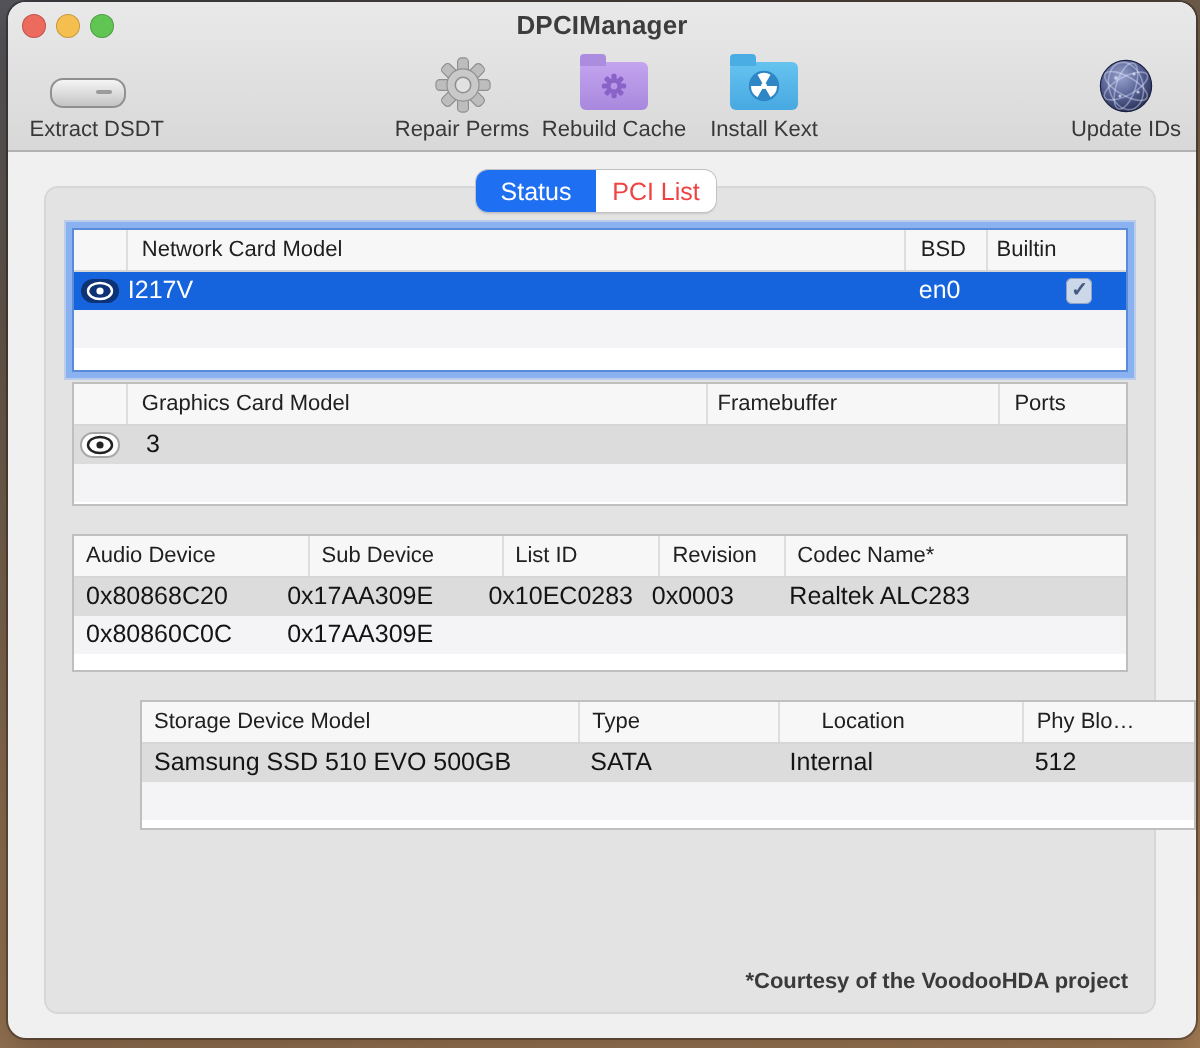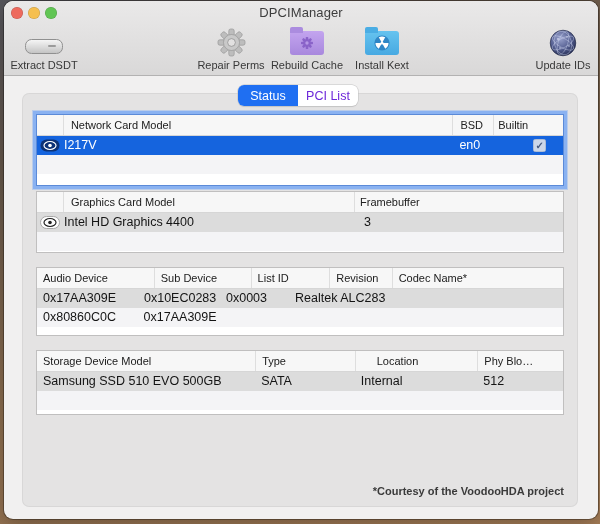--- a/index.html
+++ b/index.html
@@ -18,21 +18,21 @@
   .chrome{
     position:absolute;top:0;left:0;right:0;height:74px;
     background:linear-gradient(#eae9e9,#d9d8d8);
     border-bottom:1px solid #b3b2b2;
   }
   .traffic{position:absolute;top:6px;left:7px;display:flex;gap:5px;}
   .light{width:12px;height:12px;border-radius:50%;box-shadow:inset 0 0 0 .5px rgba(0,0,0,.2);}
   .light.red{background:#ed6a5e;} .light.yellow{background:#f5bf4f;} .light.green{background:#61c554;}
   .win-title{
     position:absolute;top:4px;left:0;right:0;text-align:center;
-    font-size:13px;font-weight:400;color:#3d3d3d;letter-spacing:.1px;
+    font-size:13px;font-weight:700;color:#3d3d3d;letter-spacing:.1px;
   }
   .tb-item{position:absolute;top:25px;text-align:center;cursor:default;}
   .tb-icon{height:31px;display:flex;align-items:flex-end;justify-content:center;}
   .tb-label{font-size:11px;color:#383838;margin-top:2px;white-space:nowrap;}
   
   .drive{width:36px;height:13px;border-radius:6.5px;border:1px solid #909090;
     background:linear-gradient(#f5f5f5,#c4c4c4);position:relative;margin-bottom:3px;}
   .drive::after{content:"";position:absolute;right:6px;top:5px;width:8px;height:2px;border-radius:1px;background:#9b9b9b;}
   
   .folder{width:34px;height:24px;border-radius:3px;position:relative;margin-bottom:2px;
@@ -41,21 +41,21 @@
   .folder.purple{background:linear-gradient(#c3a4ef,#a888dd);}
   .folder.purple::before{background:#ab8cdf;}
   .folder.blue{background:linear-gradient(#66c3ef,#47a9e2);}
   .folder.blue::before{background:#4aade4;}
   
   .seg{
     position:absolute;left:234px;top:84px;width:120px;height:21px;display:flex;
     border-radius:6px;background:#fff;box-shadow:0 0 0 .5px #c2c1c2, 0 1px 1px rgba(0,0,0,.12);
     z-index:5;font-size:12.5px;
   }
-  .seg-btn{flex:1;display:flex;align-items:center;justify-content:center;color:#6d28d9;}
+  .seg-btn{flex:1;display:flex;align-items:center;justify-content:center;color:#ef4444;}
   .seg-btn.sel{background:#1f6ff2;color:#fff;border-radius:6px 0 0 6px;}
   
   .panel{
     position:absolute;left:18px;top:92px;width:556px;height:414px;
     background:#e4e3e3;border-radius:7px;box-shadow:inset 0 0 0 1px rgba(0,0,0,.05);
   }
   .table{position:absolute;left:14px;width:528px;background:#0369a1;overflow:hidden;
     border:1px solid #c0bfbf;box-sizing:border-box;font-size:12.5px;color:#141414;}
   .table.focused{border:1px solid #5b8ad8;box-shadow:0 0 0 3px #8ab2f1, 0 0 0 4px rgba(138,178,241,.45);}
   .thead{display:flex;height:21px;background:#f7f7f7;border-bottom:1px solid #d6d6d6;box-sizing:border-box;}
@@ -79,21 +79,21 @@
 <div class="window">
 
   <div class="chrome">
     <div class="traffic">
       <div class="light red"></div>
       <div class="light yellow"></div>
       <div class="light green"></div>
     </div>
     <div class="win-title">DPCIManager</div>
 
-    <div class="tb-item" style="left:2px;width:76px;">
+    <div class="tb-item" style="left:2px;width:76px;text-align:right;">
       <div class="tb-icon">
           <div class="drive"></div>
         </div>
       <div class="tb-label">Extract DSDT</div>
     </div>
 
     <div class="tb-item" style="left:187px;width:80px;">
       <div class="tb-icon">
         <svg width="29" height="29" viewBox="0 0 30 30">
           <g fill="#bdbdbd" stroke="#8f8f8f" stroke-width="0.6">
@@ -203,61 +203,62 @@
       </div>
       <div class="stripe"></div>
       <div style="height:13px;background:#fff;"></div>
     </div>
 
     <div class="table" style="top:98px;height:62px;">
       <div class="thead">
         <div class="th eye-cell"></div>
         <div class="th" style="width:291px;">Graphics Card Model</div>
         <div class="th" style="width:147px;padding-left:5px;">Framebuffer</div>
+        <div class="th" style="width:64px;">Ports</div>
       </div>
       <div class="tr sel-gray">
         <div class="td eye-cell">
           <svg width="20" height="13" viewBox="0 0 20 13">
             <rect x="0.5" y="0.5" width="19" height="12" rx="6" fill="#fdfdfd" stroke="#a7a7a7" stroke-width="1"></rect>
             <ellipse cx="10" cy="6.5" rx="6" ry="4" fill="none" stroke="#222" stroke-width="1.2"></ellipse>
             <circle cx="10" cy="6.5" r="1.8" fill="#222"></circle>
           </svg>
         </div>
-        <div class="td" style="width:291px;padding-left:1px;">Intel HD Graphics 4400</div>
         <div class="td" style="width:64px;padding-left:10px;">3</div>
       </div>
       <div class="stripe"></div>
       <div style="height:3px;background:#fff;"></div>
     </div>
 
     <div class="table" style="top:174px;height:69px;">
       <div class="thead">
         <div class="th" style="width:101px;padding-left:6px;">Audio Device</div>
         <div class="th" style="width:101px;padding-left:6px;margin-left:20px;">Sub Device</div>
         <div class="th" style="width:82px;padding-left:6px;">List ID</div>
         <div class="th" style="width:65px;padding-left:6px;">Revision</div>
         <div class="th" style="width:179px;padding-left:6px;">Codec Name*</div>
       </div>
       <div class="tr sel-gray">
+        <div class="td" style="width:101px;padding-left:6px;">0x80868C20</div>
         <div class="td" style="width:101px;padding-left:6px;">0x17AA309E</div>
         <div class="td" style="width:82px;padding-left:6px;">0x10EC0283</div>
         <div class="td" style="width:65px;padding-left:6px;">0x0003</div>
         <div class="td" style="width:179px;padding-left:10px;">Realtek ALC283</div>
       </div>
       <div class="tr" style="background:#f4f4f6;">
         <div class="td" style="width:101px;padding-left:6px;">0x80860C0C</div>
         <div class="td" style="width:101px;padding-left:6px;">0x17AA309E</div>
         <div class="td" style="width:82px;padding-left:6px;"></div>
         <div class="td" style="width:65px;padding-left:6px;"></div>
         <div class="td" style="width:179px;padding-left:10px;"></div>
       </div>
       <div style="height:10px;background:#fff;"></div>
     </div>
 
-    <div class="table" style="top:257px;height:65px;">
+    <div class="table" style="top:257px;height:65px;margin-left:34px;">
       <div class="thead">
         <div class="th" style="width:219px;padding-left:6px;">Storage Device Model</div>
         <div class="th" style="width:100px;padding-left:6px;">Type</div>
         <div class="th" style="width:123px;padding-left:21px;">Location</div>
         <div class="th" style="width:86px;padding-left:6px;">Phy Blo…</div>
       </div>
       <div class="tr sel-gray">
         <div class="td" style="width:219px;padding-left:6px;">Samsung SSD 510 EVO 500GB</div>
         <div class="td" style="width:100px;padding-left:6px;">SATA</div>
         <div class="td" style="width:123px;padding-left:6px;">Internal</div>

